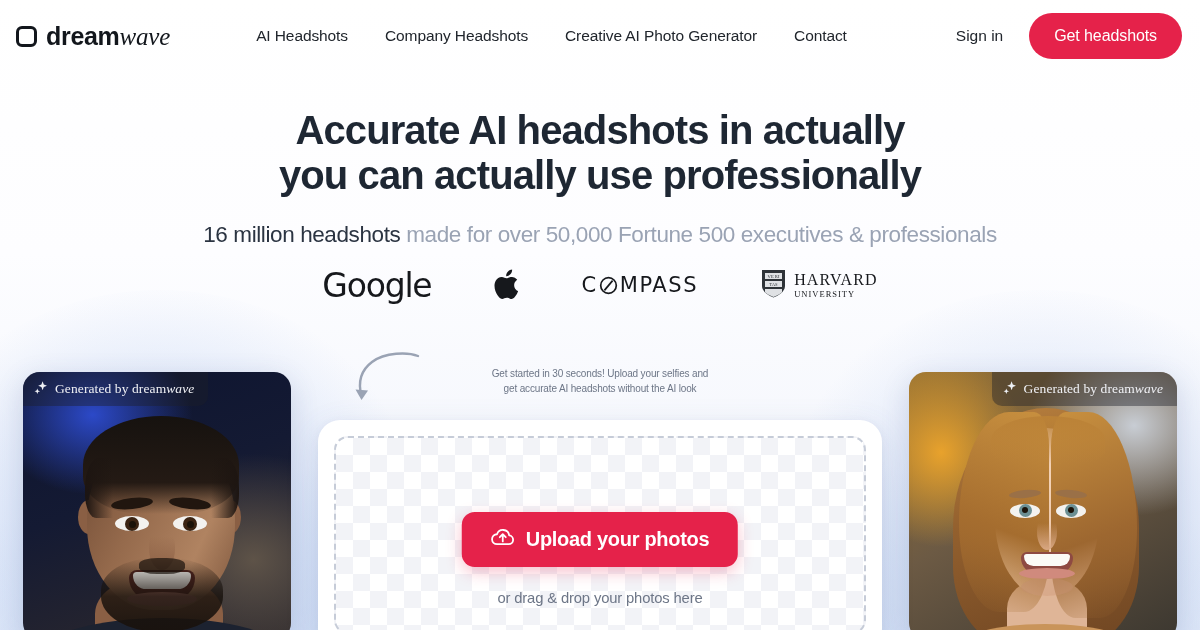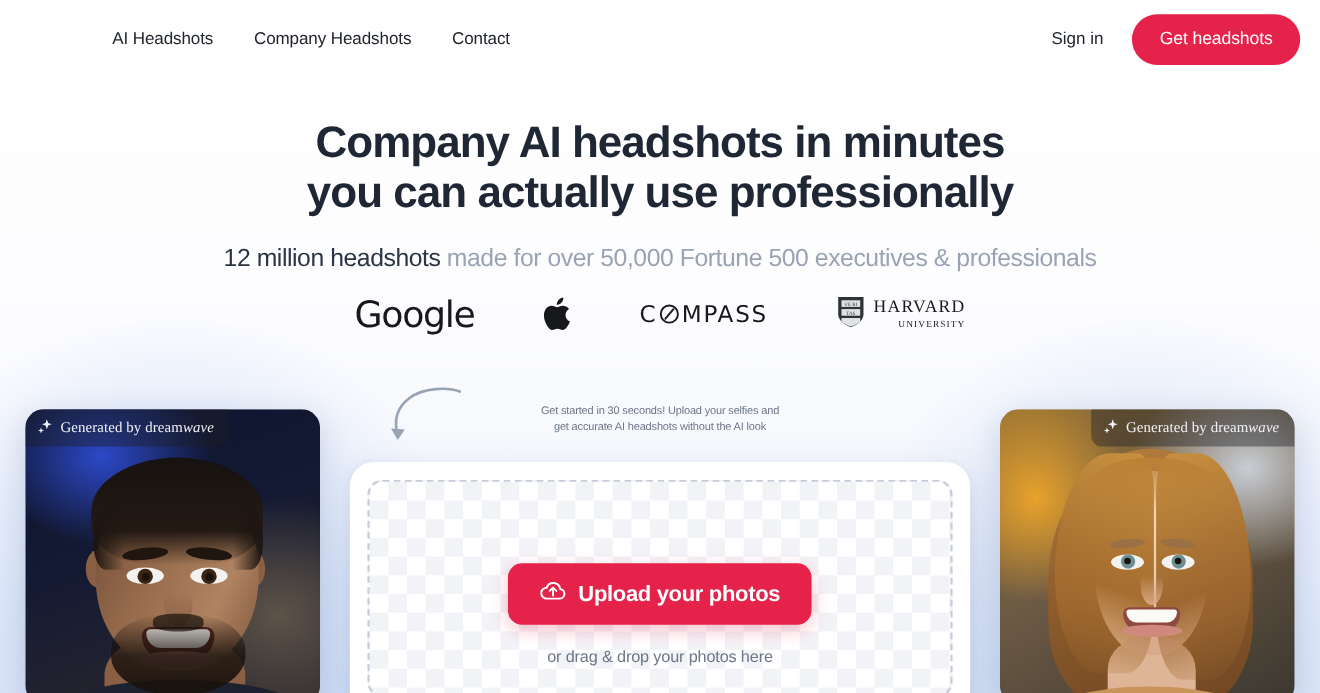--- a/index.html
+++ b/index.html
@@ -178,21 +178,21 @@
     margin: 0 2px 0 1px;
   }
   .harvard {
     display: flex;
     align-items: center;
     gap: 7px;
   }
   .harvard-text {
     display: flex;
     flex-direction: column;
-    align-items: flex-end;
+    align-items: flex-start;
     line-height: 1;
   }
   .harvard-main {
     font-family: "Liberation Serif", serif;
     font-size: 16px;
     letter-spacing: 1.1px;
     color: #16181c;
   }
   .harvard-sub {
     font-family: "Liberation Serif", serif;
@@ -351,40 +351,47 @@
 </style>
 </head>
 <body>
 
 <div class="page">
   <div class="bg-left-glow"></div>
   <div class="bg-right-glow"></div>
 
   <div class="header">
 
+    <div class="brand">
+      <span class="brand-mark"></span>
+      <span class="brand-text">
+        <span class="b1">dream</span><span class="b2">wave</span>
+      </span>
+    </div>
 
     <nav class="nav">
       <a>AI Headshots</a>
       <a>Company Headshots</a>
+      <a>Creative AI Photo Generator</a>
       <a>Contact</a>
     </nav>
 
     <div class="header-right">
       <a class="signin">Sign in</a>
       <button class="cta-btn">Get headshots</button>
     </div>
   </div>
 
   <div class="hero">
     <h1 class="headline">
-      <span>Company AI headshots in minutes</span><br>
+      <span>Accurate AI headshots in actually</span><br>
       <span>you can actually use professionally</span>
     </h1>
     <p class="subhead">
-      <span class="strong">12 million headshots</span><span> made for over 50,000 Fortune 500 executives &amp; professionals</span>
+      <span class="strong">16 million headshots</span><span> made for over 50,000 Fortune 500 executives &amp; professionals</span>
     </p>
   </div>
 
   <div class="logos">
 
     <span class="logo-google">Google</span>
 
     <span class="logo-apple">
       <svg width="26" height="32" viewBox="0 0 26 32" aria-hidden="true">
         <path d="M17.6 5.1c1-1.2 1.7-2.9 1.5-4.6-1.5.06-3.3 1-4.3 2.2-.95 1.05-1.8 2.8-1.6 4.45 1.65.13 3.35-.85 4.4-2.05z" fill="#16181c"></path>

